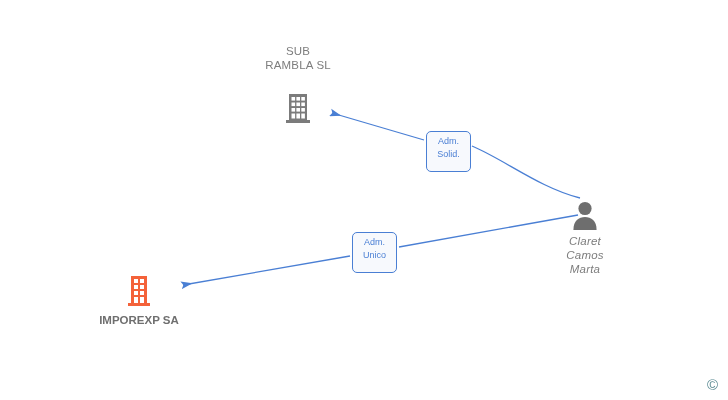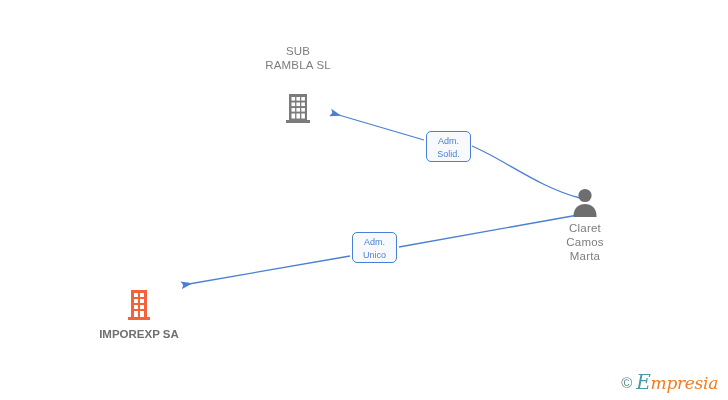--- a/index.html
+++ b/index.html
@@ -46,47 +46,48 @@
 
   
   #node-sub-rambla {
     left: 238px;
     top: 44px;
   }
   #node-sub-rambla .node-label { margin-bottom: 19px; }
 
   #node-imporexp {
     left: 79px;
-    top: 288px;
+    top: 274px;
   }
   #node-imporexp .node-label { margin-top: 5px; }
 
   #node-claret {
     left: 525px;
-    top: 187px;
+    top: 200px;
+    font-style: italic;
   }
   #node-claret .node-label { margin-top: 4px; }
 
   .icon-wrap {
     display: flex;
     justify-content: center;
     align-items: flex-end;
   }
 
   
   .rel-label {
     position: absolute;
     border: 1px solid #4a7fd4;
     border-radius: 5px;
     background: #f7f9fd;
     color: #4a7fd4;
     font-size: 9px;
     line-height: 13px;
     text-align: center;
-    padding: 3px 5px 0 5px;
+    padding: 3px 5px 10px 5px;
     white-space: pre-line;
     box-sizing: border-box;
   }
   #rel-adm-solid {
     left: 426px;
     top: 131px;
     width: 45px;
   }
   #rel-adm-unico {
     left: 352px;
@@ -198,16 +199,15 @@
   </div>
 
   <div class="rel-label" id="rel-adm-solid">Adm.
 Solid.</div>
 
   <div class="rel-label" id="rel-adm-unico">Adm.
 Unico</div>
 
   <div id="watermark">
     <span class="wm-c">©</span>
-    <span class="wm-text"><span class="wm-cap">E</span><span>mpresia</span></span>
   </div>
 
 </div>
 
 </body></html>

